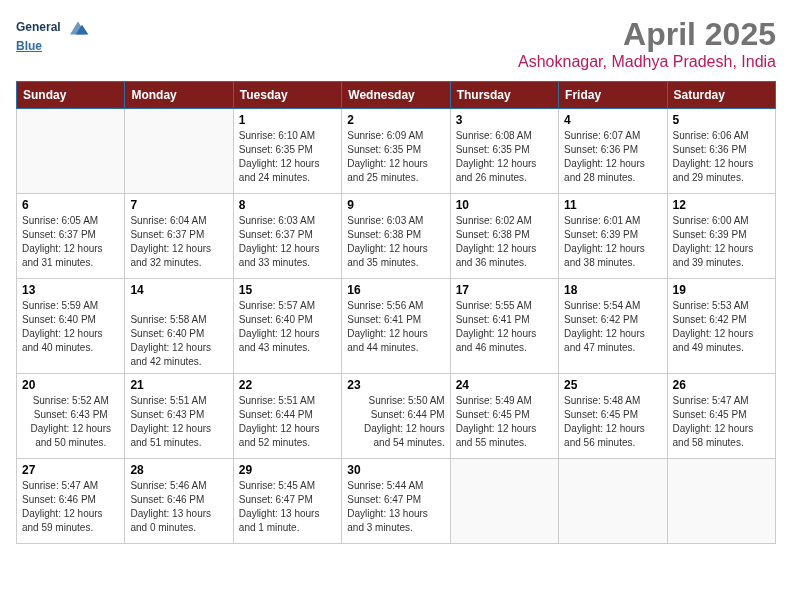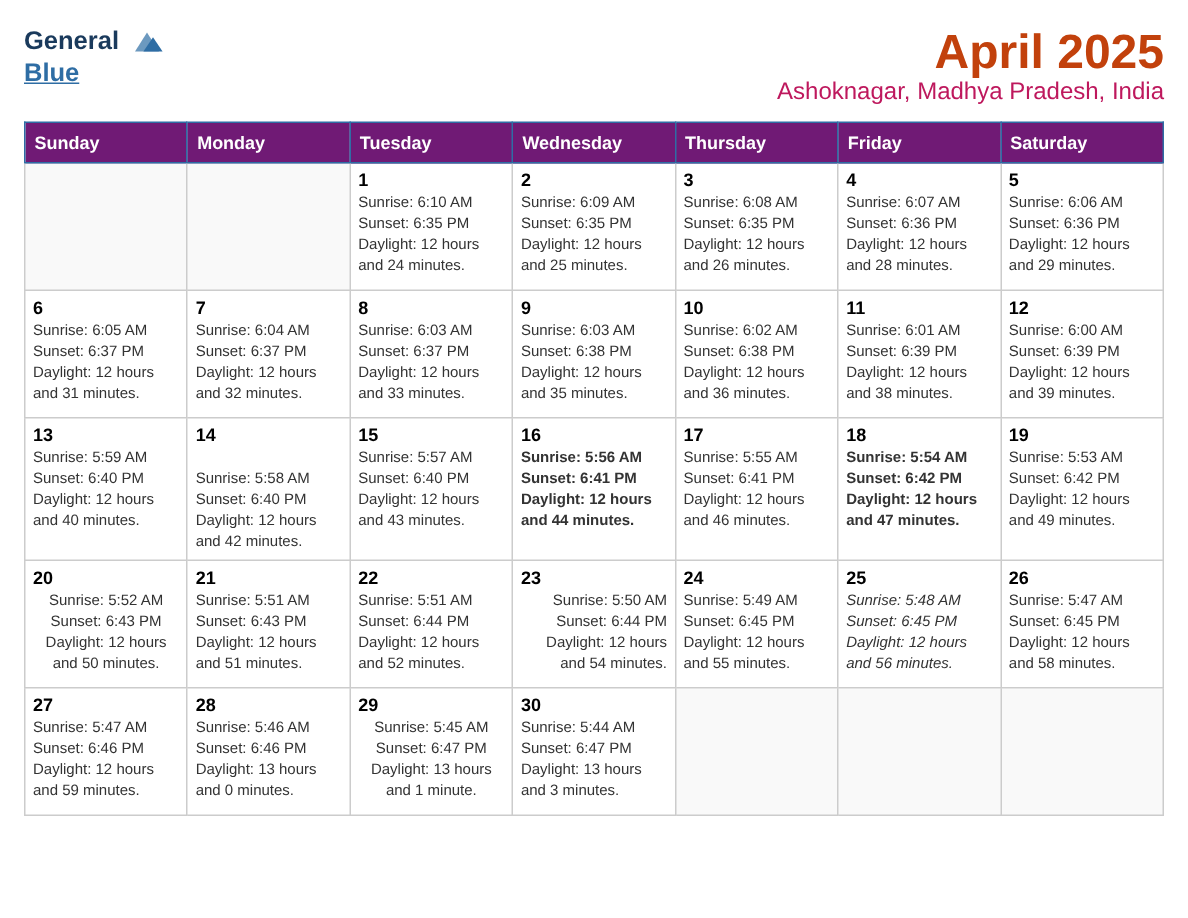--- a/index.html
+++ b/index.html
@@ -14,52 +14,52 @@
       display: flex;
       align-items: flex-start;
       justify-content: space-between;
       margin-bottom: 10px;
     }
     .logo-area {
       display: flex;
       align-items: center;
     }
     .logo-text {
-      font-size: 17px;
+      font-size: 12px;
       font-weight: bold;
       color: #1a3a5c;
       line-height: 1.1;
     }
     .logo-text span {
       color: #1a3a5c;
     }
     .logo-icon {
       width: 24px;
       height: 24px;
       margin-left: 2px;
     }
     .title-area {
       text-align: right;
     }
     .month-title {
       font-size: 32px;
       font-weight: bold;
-      color: #c2410c;
+      color: #737373;
     }
     .location-title {
       font-size: 16px;
       color: #be185d;
     }
     .calendar-table {
       width: 100%;
       border-collapse: collapse;
       font-size: 11px;
     }
     .calendar-table th {
-      background-color: #701a75;
+      background-color: #7f1d1d;
       color: #fff;
       text-align: left;
       padding: 6px 6px;
       font-size: 12px;
       font-weight: bold;
       border: 1px solid #2e6da4;
       margin-left: 24px;
     }
     .calendar-table td {
       border: 1px solid #ccc;
@@ -213,33 +213,33 @@
 Daylight: 12 hours and 42 minutes.</div>
         </td>
         <td>
           <div class="cell-day">15</div>
           <div class="cell-info" style="white-space: pre-line;">Sunrise: 5:57 AM
 Sunset: 6:40 PM
 Daylight: 12 hours and 43 minutes.</div>
         </td>
         <td>
           <div class="cell-day">16</div>
-          <div class="cell-info" style="white-space: pre-line; font-weight: bold;">Sunrise: 5:56 AM
+          <div class="cell-info" style="white-space: pre-line;">Sunrise: 5:56 AM
 Sunset: 6:41 PM
 Daylight: 12 hours and 44 minutes.</div>
         </td>
         <td>
           <div class="cell-day">17</div>
           <div class="cell-info" style="white-space: pre-line;">Sunrise: 5:55 AM
 Sunset: 6:41 PM
 Daylight: 12 hours and 46 minutes.</div>
         </td>
         <td>
           <div class="cell-day">18</div>
-          <div class="cell-info" style="white-space: pre-line; font-weight: bold;">Sunrise: 5:54 AM
+          <div class="cell-info" style="white-space: pre-line;">Sunrise: 5:54 AM
 Sunset: 6:42 PM
 Daylight: 12 hours and 47 minutes.</div>
         </td>
         <td>
           <div class="cell-day">19</div>
           <div class="cell-info" style="white-space: pre-line;">Sunrise: 5:53 AM
 Sunset: 6:42 PM
 Daylight: 12 hours and 49 minutes.</div>
         </td>
       </tr>
@@ -269,21 +269,21 @@
 Daylight: 12 hours and 54 minutes.</div>
         </td>
         <td>
           <div class="cell-day">24</div>
           <div class="cell-info" style="white-space: pre-line;">Sunrise: 5:49 AM
 Sunset: 6:45 PM
 Daylight: 12 hours and 55 minutes.</div>
         </td>
         <td>
           <div class="cell-day">25</div>
-          <div class="cell-info" style="white-space: pre-line; font-style: italic;">Sunrise: 5:48 AM
+          <div class="cell-info" style="white-space: pre-line;">Sunrise: 5:48 AM
 Sunset: 6:45 PM
 Daylight: 12 hours and 56 minutes.</div>
         </td>
         <td>
           <div class="cell-day">26</div>
           <div class="cell-info" style="white-space: pre-line;">Sunrise: 5:47 AM
 Sunset: 6:45 PM
 Daylight: 12 hours and 58 minutes.</div>
         </td>
       </tr>
@@ -295,21 +295,21 @@
 Daylight: 12 hours and 59 minutes.</div>
         </td>
         <td>
           <div class="cell-day">28</div>
           <div class="cell-info" style="white-space: pre-line;">Sunrise: 5:46 AM
 Sunset: 6:46 PM
 Daylight: 13 hours and 0 minutes.</div>
         </td>
         <td>
           <div class="cell-day">29</div>
-          <div class="cell-info" style="white-space: pre-line; text-align: center;">Sunrise: 5:45 AM
+          <div class="cell-info" style="white-space: pre-line;">Sunrise: 5:45 AM
 Sunset: 6:47 PM
 Daylight: 13 hours and 1 minute.</div>
         </td>
         <td>
           <div class="cell-day">30</div>
           <div class="cell-info" style="white-space: pre-line;">Sunrise: 5:44 AM
 Sunset: 6:47 PM
 Daylight: 13 hours and 3 minutes.</div>
         </td>
         <td class="empty-cell"></td>

